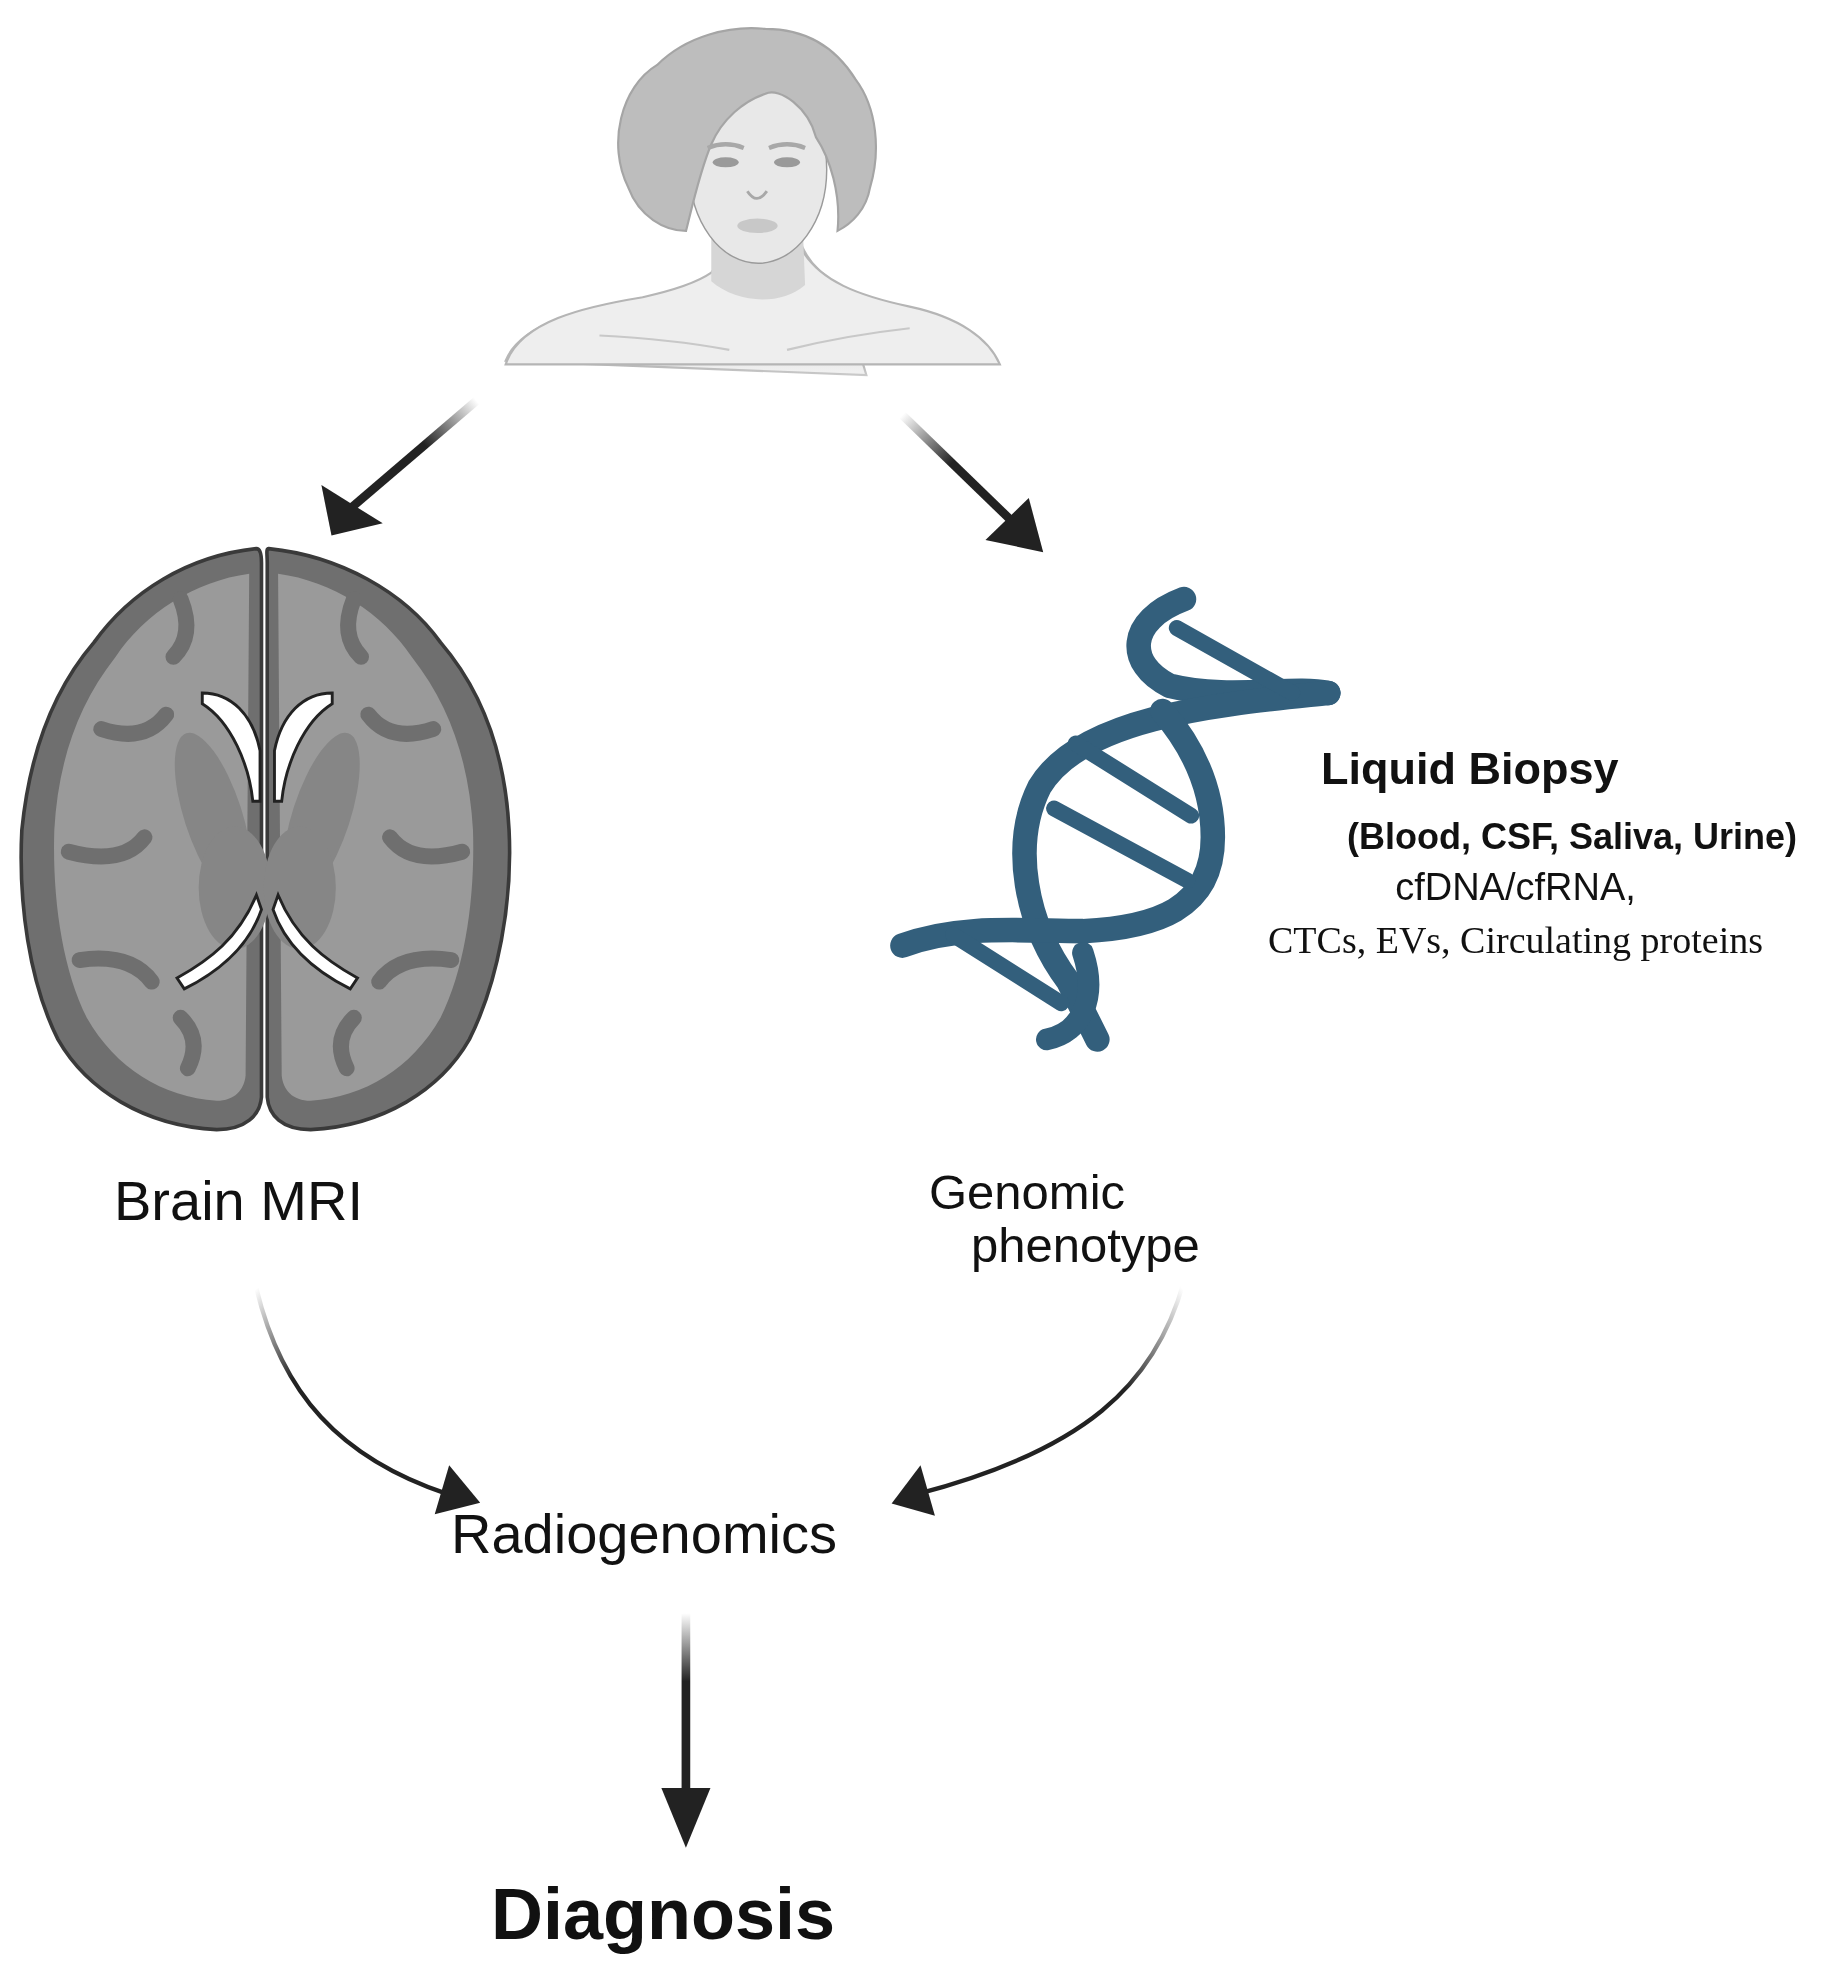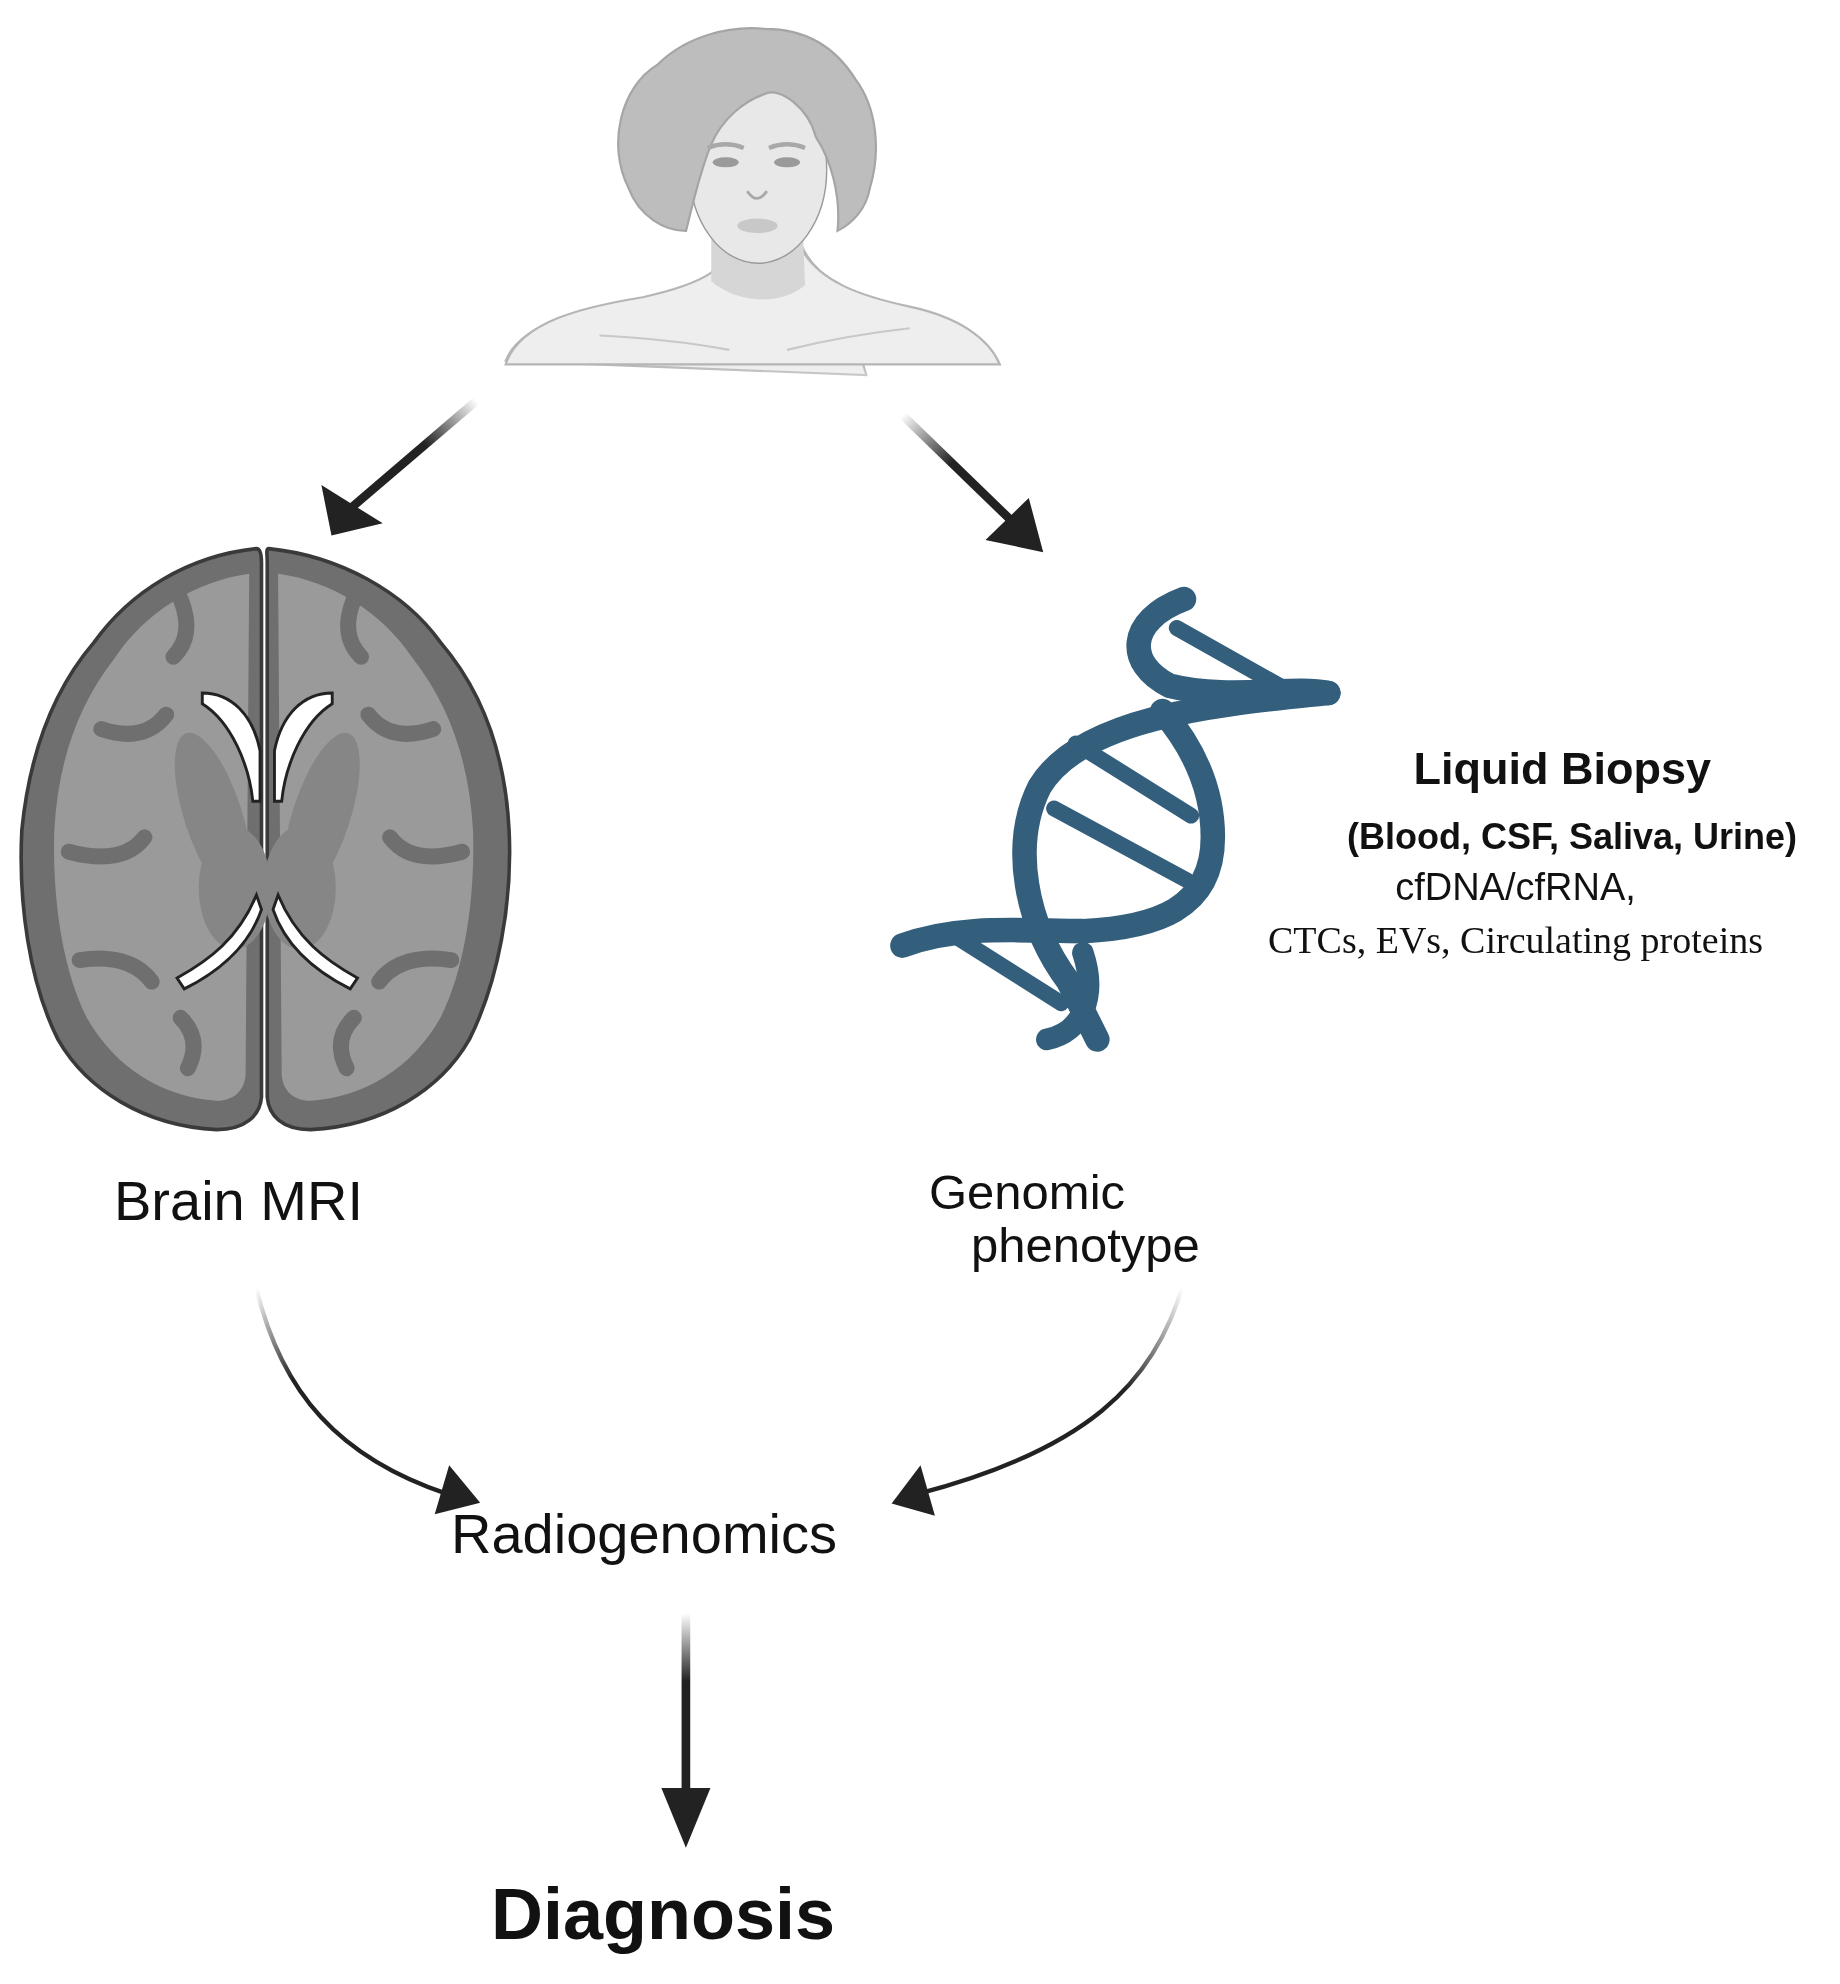--- a/index.html
+++ b/index.html
@@ -1,19 +1,19 @@
 <!DOCTYPE html>
 <html style="font-size:11.5px"><head>
 <meta charset="utf-8">
 <style>
   html, body { margin:0; padding:0; background:#ffffff; }
   body { width:1841px; height:1985px; position:relative; overflow:hidden; font-family:"Liberation Sans", sans-serif; color:#111; }
   svg.layer { position:absolute; left:0; top:0; }
   .lbl { position:absolute; white-space:nowrap; color:#111; }
-  .lb-title { font-weight:bold; font-size:45px; text-align:right; }
+  .lb-title { font-weight:bold; font-size:45px; text-align:left; }
   .lb-sub { font-weight:bold; font-size:36px; text-align:right; }
   .lb-line { font-size:38px; text-align:center; }
   .brain-label { font-size:56px; }
   .geno-label { font-size:49px; line-height:64px; }
   .radio-label { font-size:56px; }
   .diag-label { font-size:72px; font-weight:bold; }
 </style>
 </head>
 <body>
 

